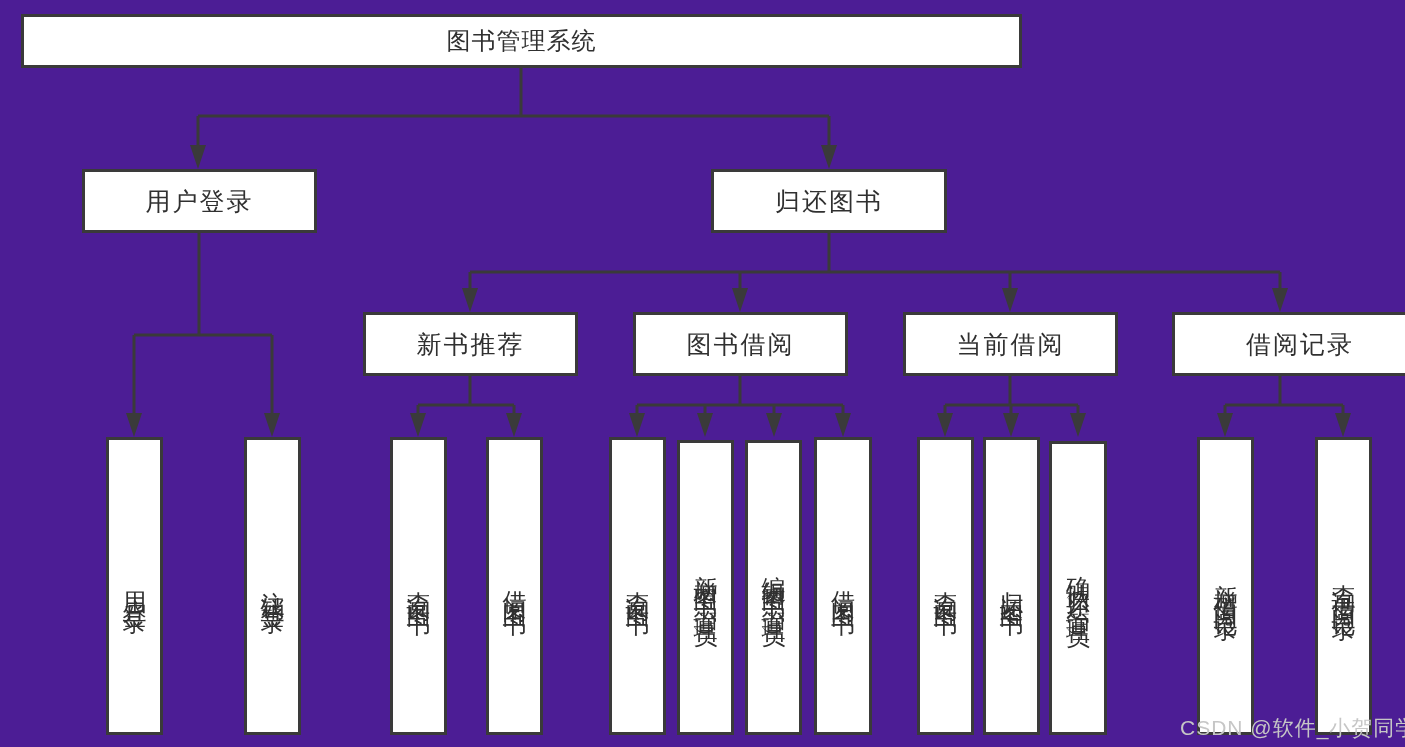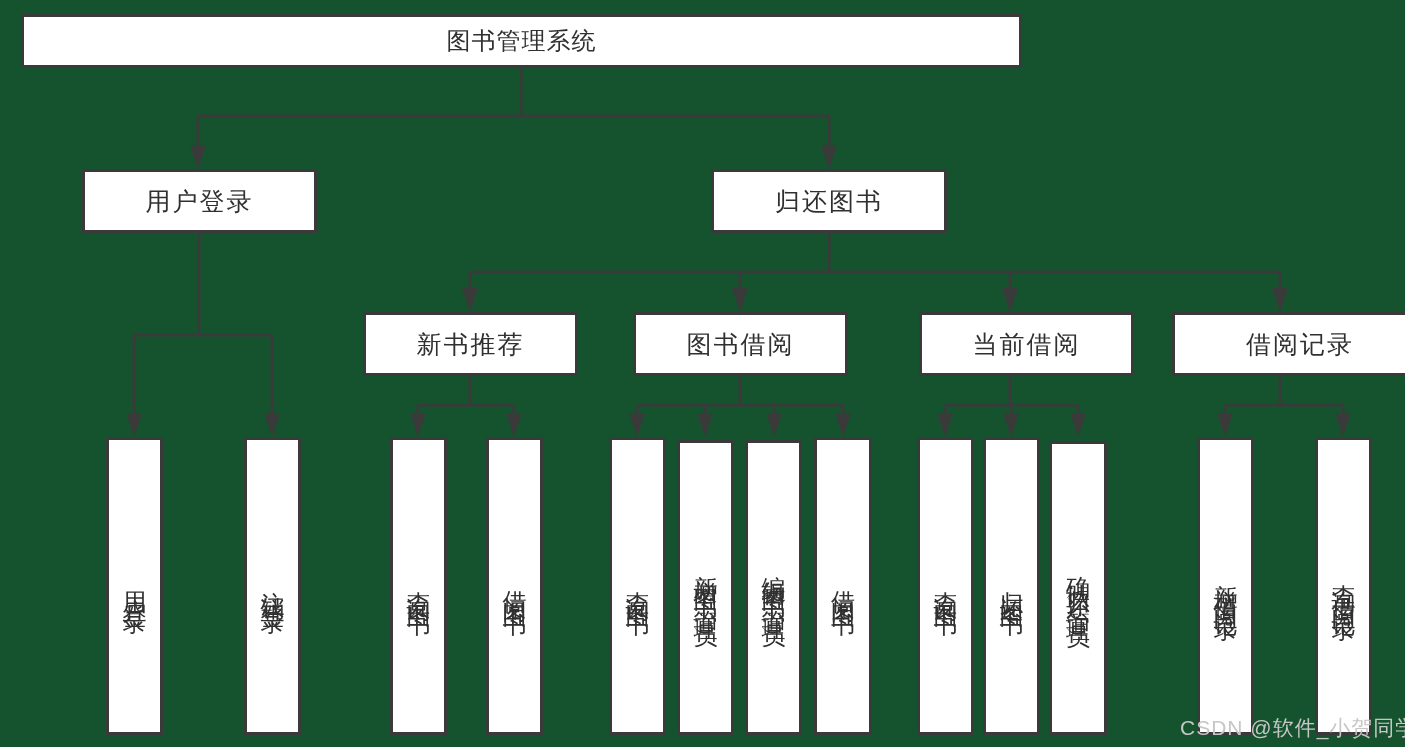--- a/index.html
+++ b/index.html
@@ -1,20 +1,20 @@
 <!DOCTYPE html>
 <html><head>
 <meta charset="utf-8">
 <style>
   html, body { margin: 0; padding: 0; background: #ffffff; }
   .canvas {
     position: relative;
     width: 1405px;
     height: 747px;
-    background: #14532d;
+    background: #4c1d95;
     font-family: "Liberation Sans", "DejaVu Sans", sans-serif;
     overflow: hidden;
   }
   .connectors {
     position: absolute;
     left: 0; top: 0;
     width: 1405px; height: 747px;
     z-index: 1;
   }
   .box {
@@ -105,21 +105,21 @@
   <div class="box h" style="left:711px; top:169px; width:236px; height:64px;">
     <span>归还图书</span>
   </div>
 
   <div class="box h" style="left:633px; top:312px; width:215px; height:64px;">
     <span>图书借阅</span>
   </div>
   <div class="box h" style="left:363px; top:312px; width:215px; height:64px;">
     <span>新书推荐</span>
   </div>
-  <div class="box h" style="left:903px; top:312px; width:215px; height:64px;margin-left:16px;">
+  <div class="box h" style="left:903px; top:312px; width:215px; height:64px;">
     <span>当前借阅</span>
   </div>
   <div class="box h" style="left:1172px; top:312px; width:256px; height:64px;">
     <span>借阅记录</span>
   </div>
 
   <div class="box v" style="left:106px; top:437px; width:57px; height:298px;">
     <span>用户登录</span>
   </div>
   <div class="box v" style="left:244px; top:437px; width:57px; height:298px;">

